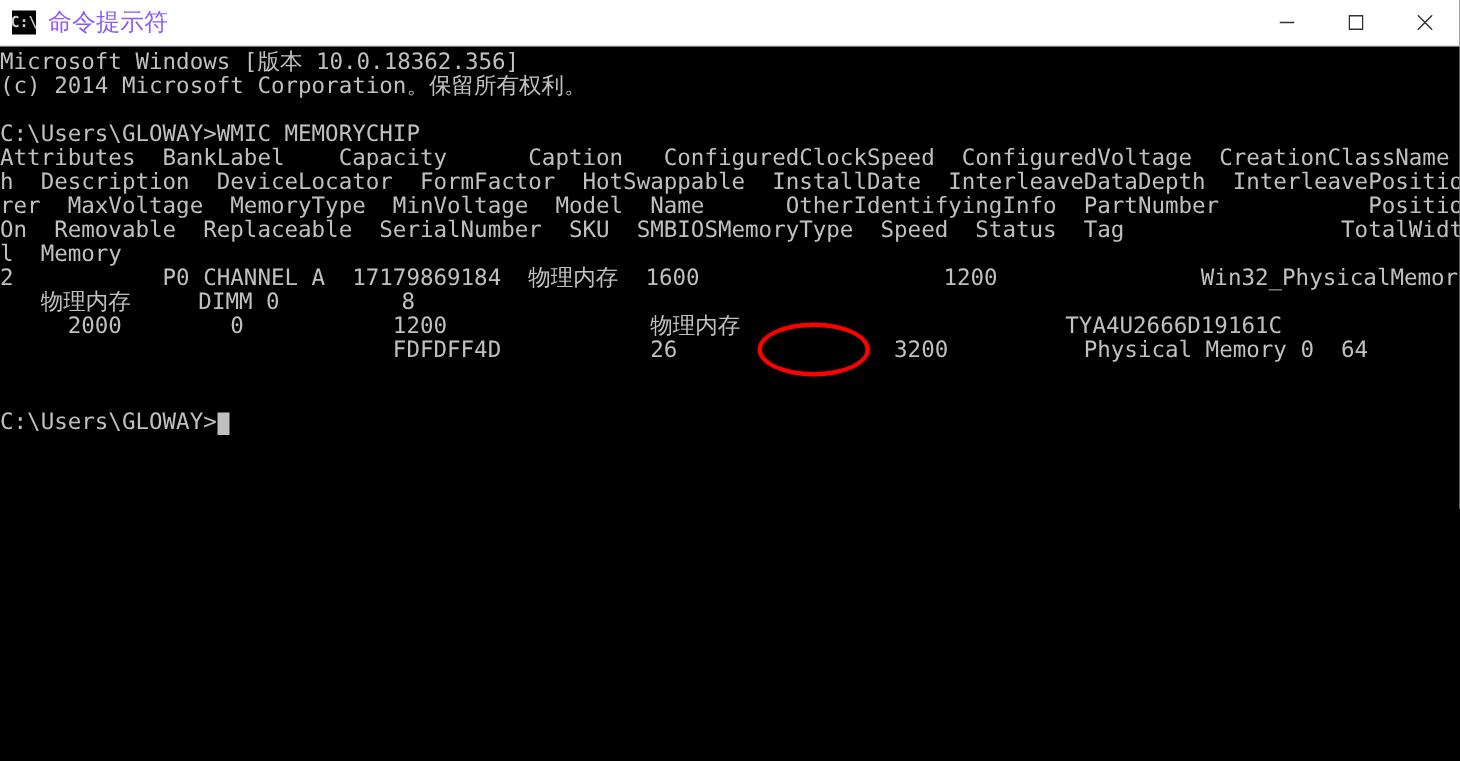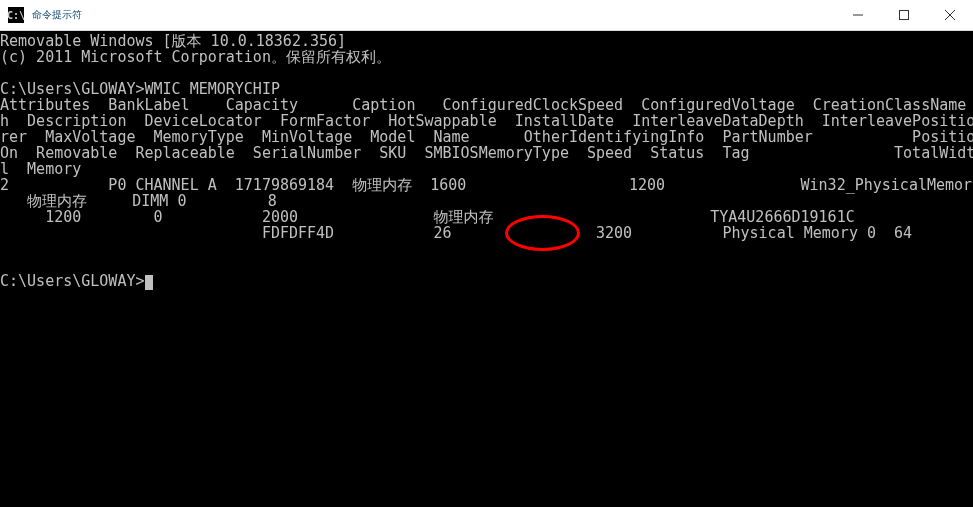--- a/index.html
+++ b/index.html
@@ -25,22 +25,22 @@
       display: inline-flex;
       align-items: center;
       justify-content: center;
       color: #ccc;
       font-size: 10px;
       font-weight: bold;
       font-family: monospace;
       margin-right: 8px;
     }
     .titlebar-text {
-      font-size: 10px;
-      color: #0c4a6e;
+      font-size: 16px;
+      color: #8b5cf6;
       font-family: 'Microsoft YaHei', sans-serif;
       flex: 1;
     }
     .win-controls {
       display: flex;
       height: 100%;
     }
     .win-btn {
       width: 46px;
       height: 100%;
@@ -106,30 +106,30 @@
     <div class="win-btn">
       <svg viewBox="0 0 10 10">
           <line x1="0" y1="0" x2="10" y2="10" stroke="#333" stroke-width="1"></line>
           <line x1="10" y1="0" x2="0" y2="10" stroke="#333" stroke-width="1"></line>
         </svg>
     </div>
   </div>
 </div>
 
 <div class="terminal">
-  <div class="terminal-content"><span>Removable Windows [版本 10.0.18362.356]</span>
-<span>(c) 2011 Microsoft Corporation。保留所有权利。</span>
+  <div class="terminal-content"><span>Microsoft Windows [版本 10.0.18362.356]</span>
+<span>(c) 2014 Microsoft Corporation。保留所有权利。</span>
 
 <span>C:\Users\GLOWAY&gt;</span><span>WMIC MEMORYCHIP</span>
 <span>Attributes  BankLabel    Capacity      Caption   ConfiguredClockSpeed  ConfiguredVoltage  CreationClassName     DataWidt</span>
 <span>h  Description  DeviceLocator  FormFactor  HotSwappable  InstallDate  InterleaveDataDepth  InterleavePosition  Manufactu</span>
 <span>rer  MaxVoltage  MemoryType  MinVoltage  Model  Name      OtherIdentifyingInfo  PartNumber           PositionInRow  Powered</span>
 <span>On  Removable  Replaceable  SerialNumber  SKU  SMBIOSMemoryType  Speed  Status  Tag                TotalWidth  TypeDetai</span>
 <span>l  Memory</span>
 <span>2           P0 CHANNEL A  17179869184  物理内存  1600                  1200               Win32_PhysicalMemory  64</span>
 <span>   物理内存     DIMM 0         8                                                                                  Unknown</span>
-<span>     1200        0           2000               物理内存                        TYA4U2666D19161C</span>
+<span>     2000        0           1200               物理内存                        TYA4U2666D19161C</span>
 <span>                             FDFDFF4D           26                3200          Physical Memory 0  64          16512</span>
 
 
 <span>C:\Users\GLOWAY&gt;</span><span class="cursor"></span></div>
   <div class="ellipse"></div>
 </div>
 
 </body></html>

